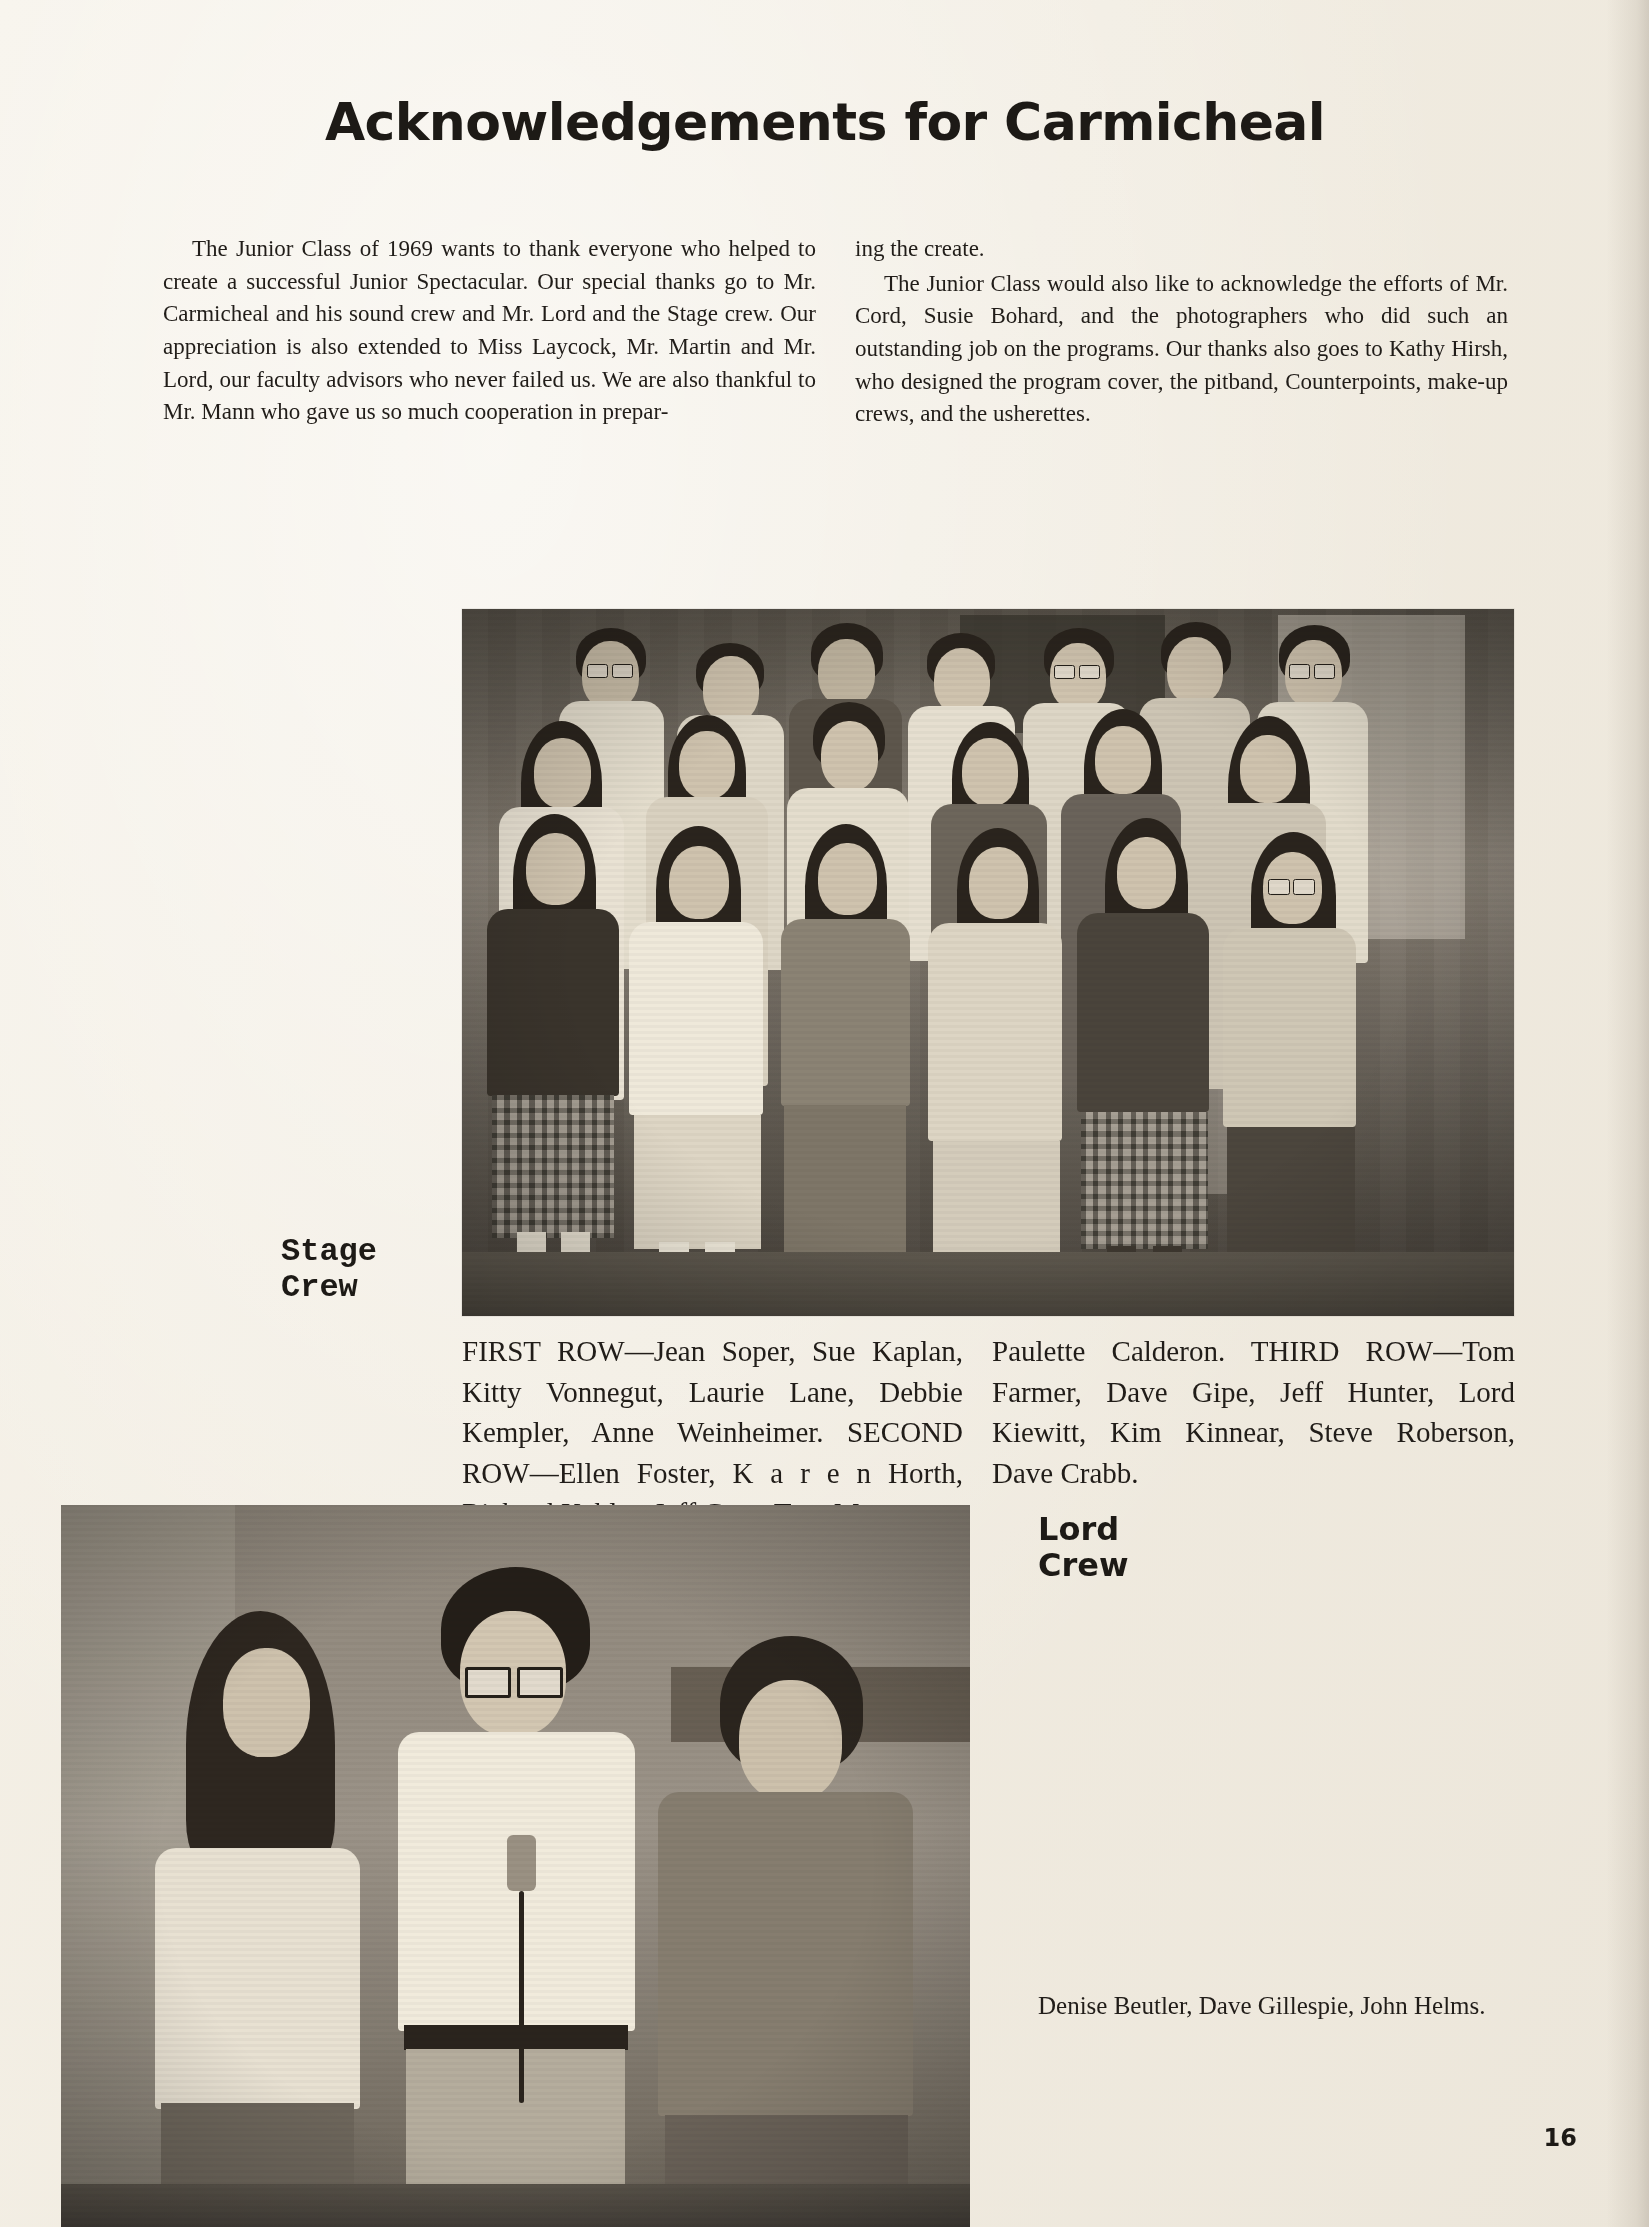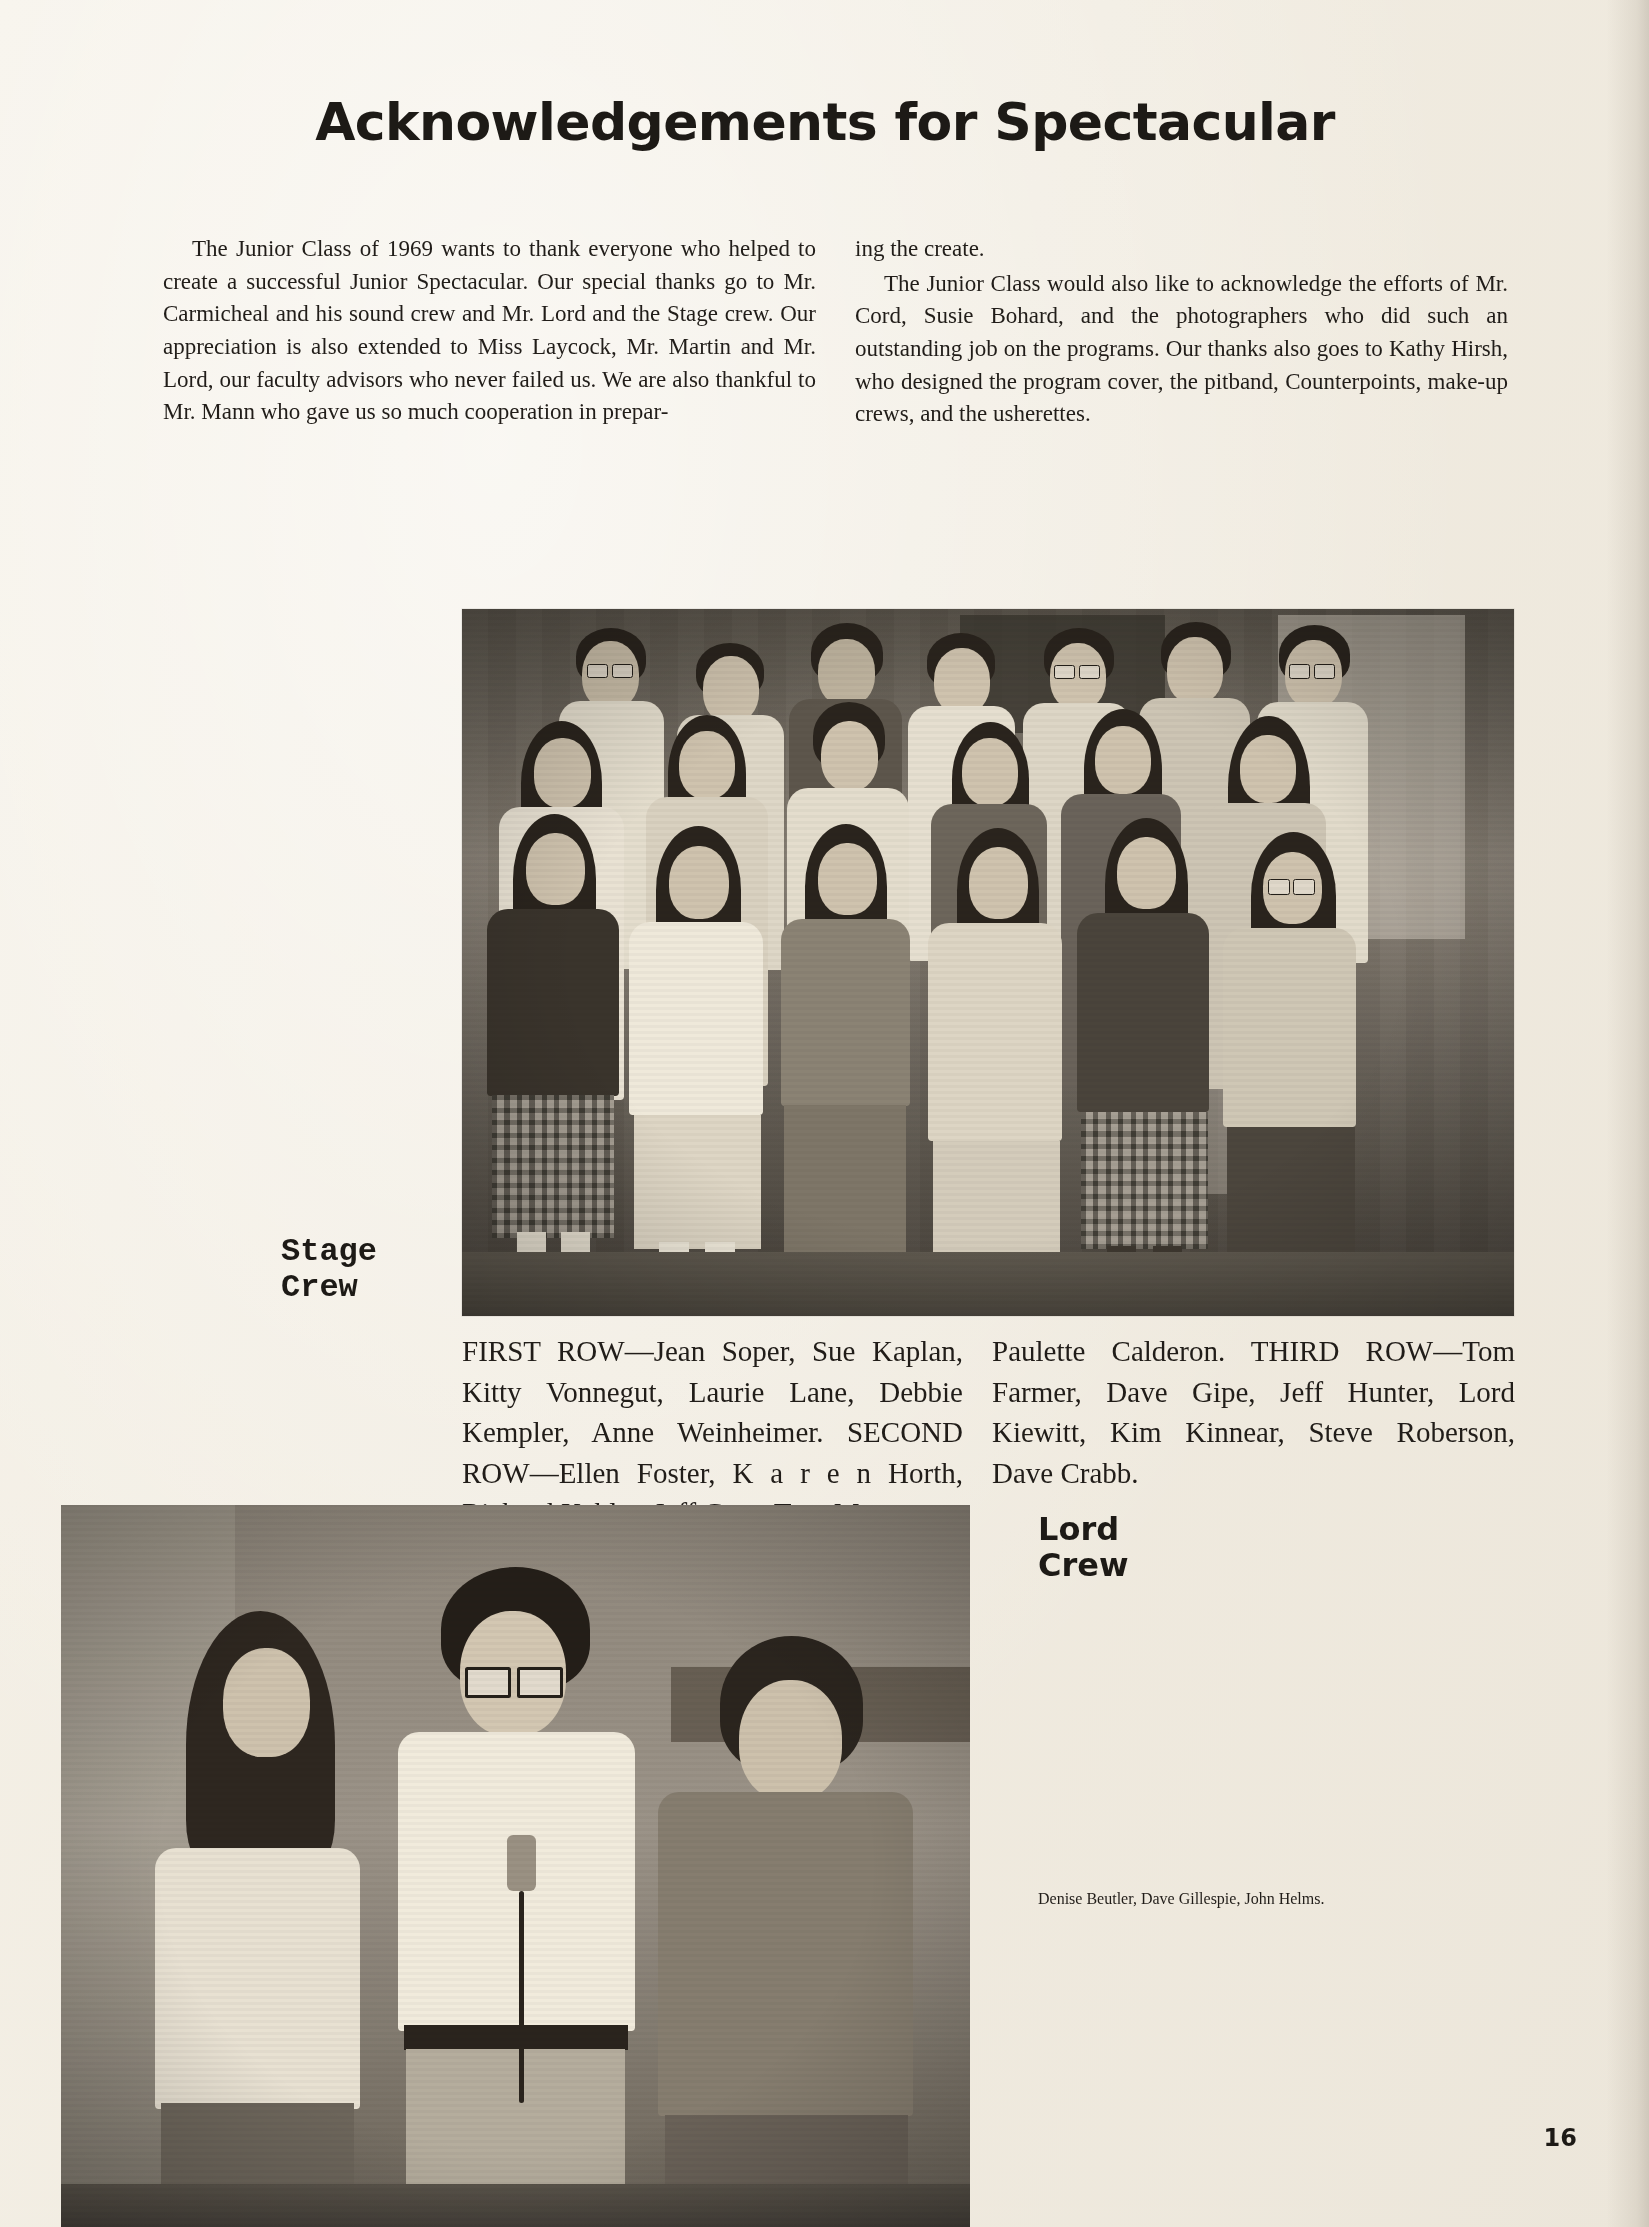--- a/index.html
+++ b/index.html
@@ -112,21 +112,21 @@
   .caption {
     position: absolute;
     font-family: "Liberation Serif", serif;
     font-size: 29px;
     line-height: 1.40;
     color: #211d19;
     text-align: justify;
   }
   .cap-left  { left: 462px; top: 1331px; width: 501px; }
   .cap-right { left: 992px; top: 1331px; width: 523px; }
-  .cap-sound { left: 1038px; top: 1888px; width: 473px; font-size: 16px; }
+  .cap-sound { left: 1038px; top: 1988px; width: 473px; font-size: 25px; }
 
   .page-number {
     position: absolute;
     right: 73px;
     bottom: 75px;
     font-family: "DejaVu Sans", sans-serif;
     font-weight: 700;
     font-size: 24px;
     color: #1d1a16;
   }
@@ -203,21 +203,21 @@
     inset: 0;
     background: radial-gradient(ellipse at center, rgba(0,0,0,0) 55%, rgba(0,0,0,0.22) 100%);
     pointer-events: none;
   }
 </style>
 </head>
 <body>
 
 <div class="page">
 
-  <h1 class="page-title">Acknowledgements for Spectacular</h1>
+  <h1 class="page-title">Acknowledgements for Carmicheal</h1>
 
   <div class="columns">
     <div class="col">
       <p>The Junior Class of 1969 wants to thank everyone who helped to create a successful Junior Spectacular. Our special thanks go to Mr. Carmicheal and his sound crew and Mr. Lord and the Stage crew. Our appreciation is also extended to Miss Laycock, Mr. Martin and Mr. Lord, our faculty advisors who never failed us. We are also thankful to Mr. Mann who gave us so much cooperation in prepar-</p>
     </div>
     <div class="col">
       <p class="noindent">ing the create.</p>
       <p>The Junior Class would also like to acknowledge the efforts of Mr. Cord, Susie Bohard, and the photographers who did such an outstanding job on the programs. Our thanks also goes to Kathy Hirsh, who designed the program cover, the pitband, Counterpoints, make-up crews, and the usherettes.</p>
     </div>
   </div>

